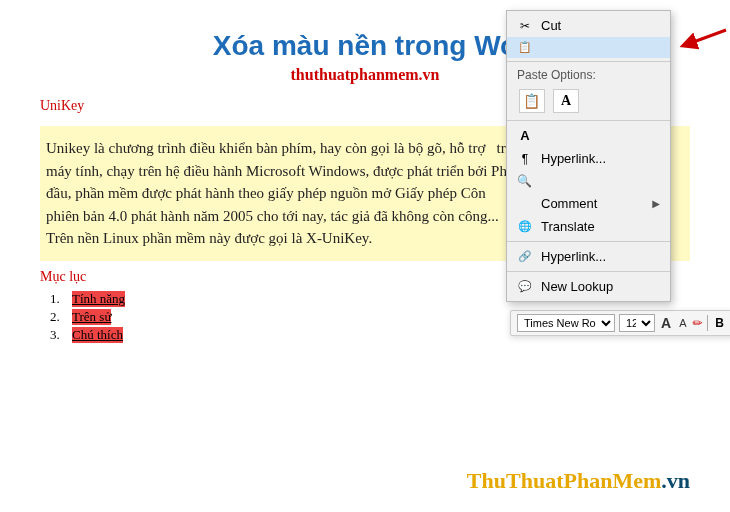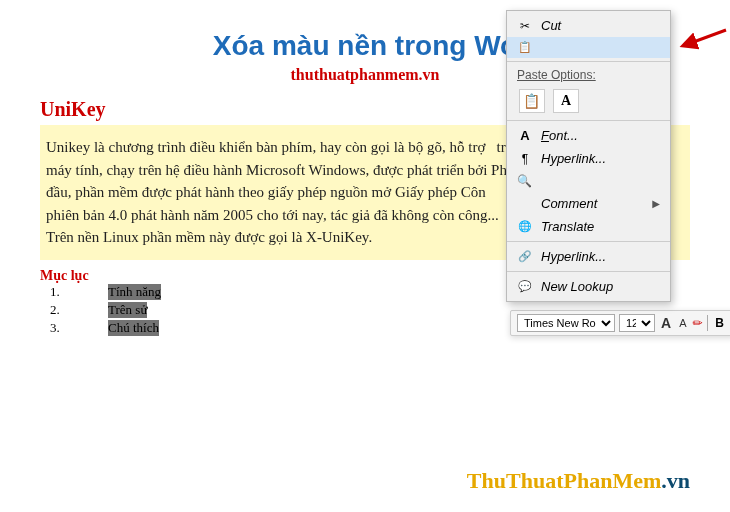--- a/index.html
+++ b/index.html
@@ -34,60 +34,61 @@
     .doc-subtitle {
       text-align: center;
       font-size: 16px;
       color: #cc0000;
       font-weight: bold;
       margin-bottom: 14px;
     }
 
     .section-heading {
       color: #cc0000;
-      font-weight: bold;
-      font-size: 20px;
-      margin-bottom: 4px;
+      font-weight: normal;
+      font-size: 14px;
+      margin-bottom: 12px;
     }
 
     .doc-body {
       font-size: 15px;
       color: #222;
       line-height: 1.5;
       margin-bottom: 8px;
       background: #fff9c4;
       padding: 11px 6px;
     }
 
     .muc-luc-heading {
       color: #cc0000;
-      font-weight: bold;
+      font-weight: normal;
       font-size: 14px;
+      margin-bottom: 6px;
     }
 
     .muc-luc-list {
       list-style: none;
       padding-left: 10px;
     }
 
     .muc-luc-list li {
       font-size: 13px;
       margin-bottom: 2px;
       display: flex;
       align-items: center;
     }
 
     .muc-luc-list li .num {
       min-width: 22px;
       font-size: 13px;
     }
 
     .highlight-yellow {
-      background: #737373;
-      margin-left: 36px;
+      background: #ef4444;
+      text-decoration: underline;
     }
 
     .watermark-brand {
       position: absolute;
       bottom: 18px;
       right: 40px;
       font-size: 22px;
       font-weight: bold;
       color: #e6a800;
     }
@@ -179,40 +180,38 @@
 
     .menu-item .icon {
       width: 16px;
       text-align: center;
       font-size: 12px;
       flex-shrink: 0;
     }
 
     .menu-item .label {
       flex: 1;
-      font-style: italic;
     }
 
     .menu-item .arrow {
       font-size: 10px;
       color: #555;
     }
 
     .menu-separator {
       height: 1px;
       background: #ccc;
       margin: 3px 0;
     }
 
     .menu-section-label {
       padding: 3px 10px;
       font-size: 12px;
       color: #555;
       font-weight: normal;
-      text-decoration: underline;
     }
 
     .paste-option-icon {
       display: inline-flex;
       align-items: center;
       justify-content: center;
       width: 26px;
       height: 24px;
       border: 1px solid #ccc;
       background: white;
@@ -310,21 +309,20 @@
 
     <div class="paste-options-row">
       <span class="paste-option-icon" title="Keep Source Formatting">📋</span>
       <span class="paste-option-icon" title="Keep Text Only" style="font-weight:bold;font-family:serif;">A</span>
     </div>
 
     <div class="menu-separator"></div>
 
     <div class="menu-item">
       <span class="icon" style="font-weight:bold;font-size:13px;">A</span>
-      <span class="label"><span class="underline-char">F</span>ont...</span>
     </div>
 
     <div class="menu-item">
       <span class="icon">¶</span>
       <span class="label">Hyperlink...</span>
     </div>
 
     <div class="menu-item">
       <span class="icon">🔍</span>
     </div>

